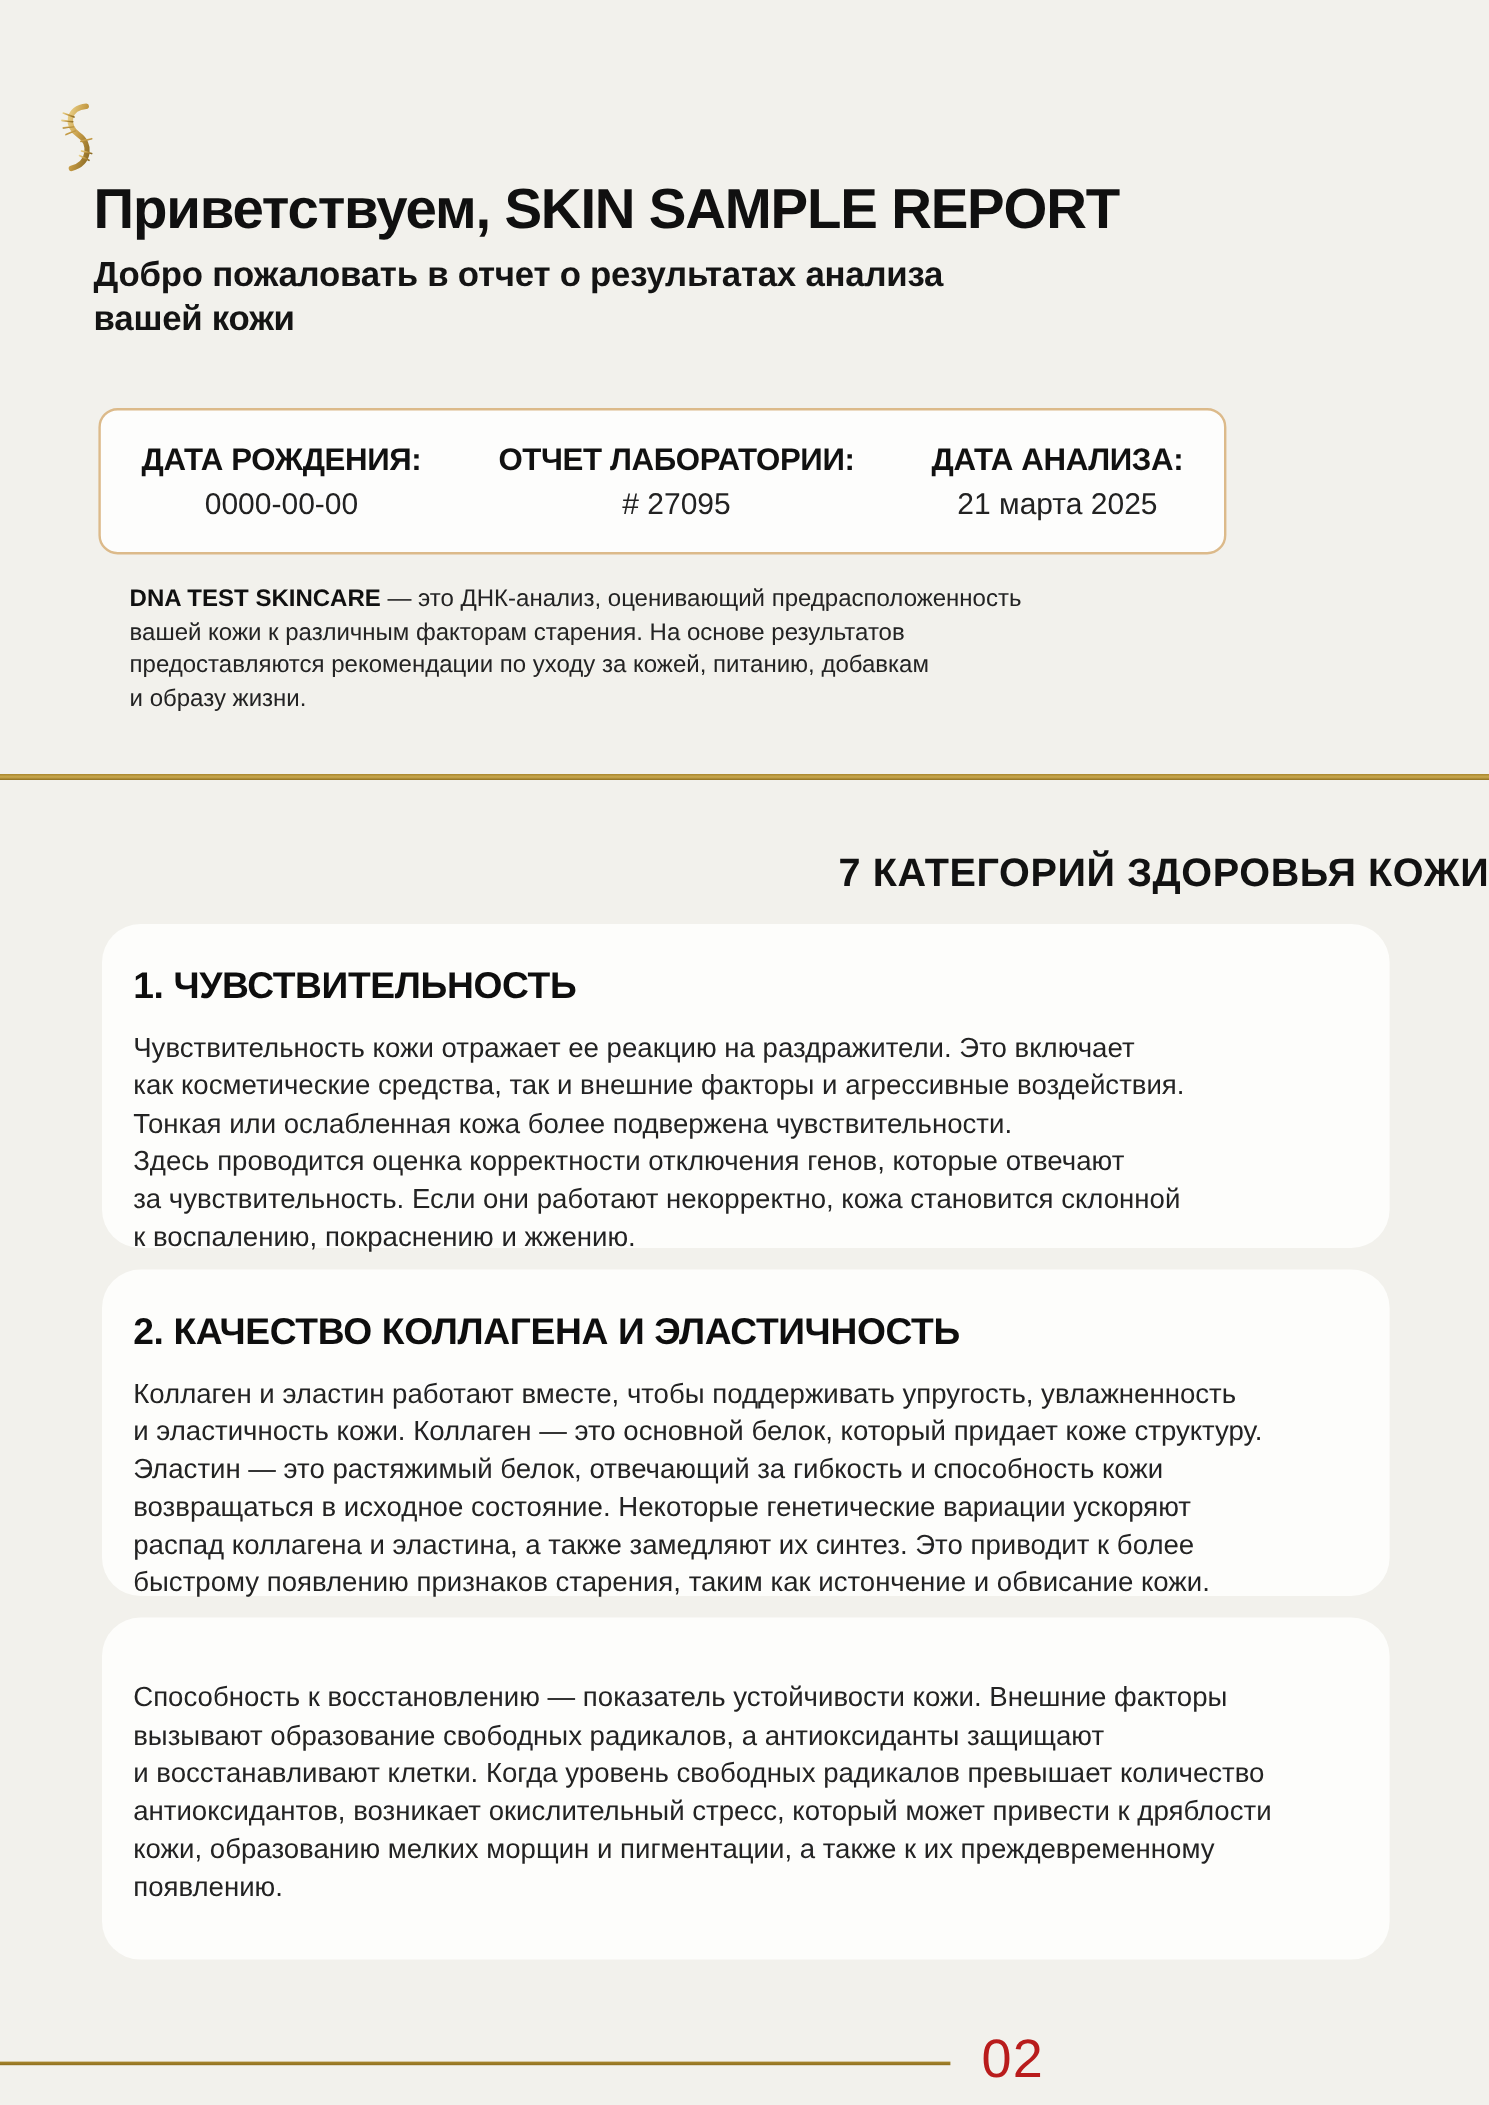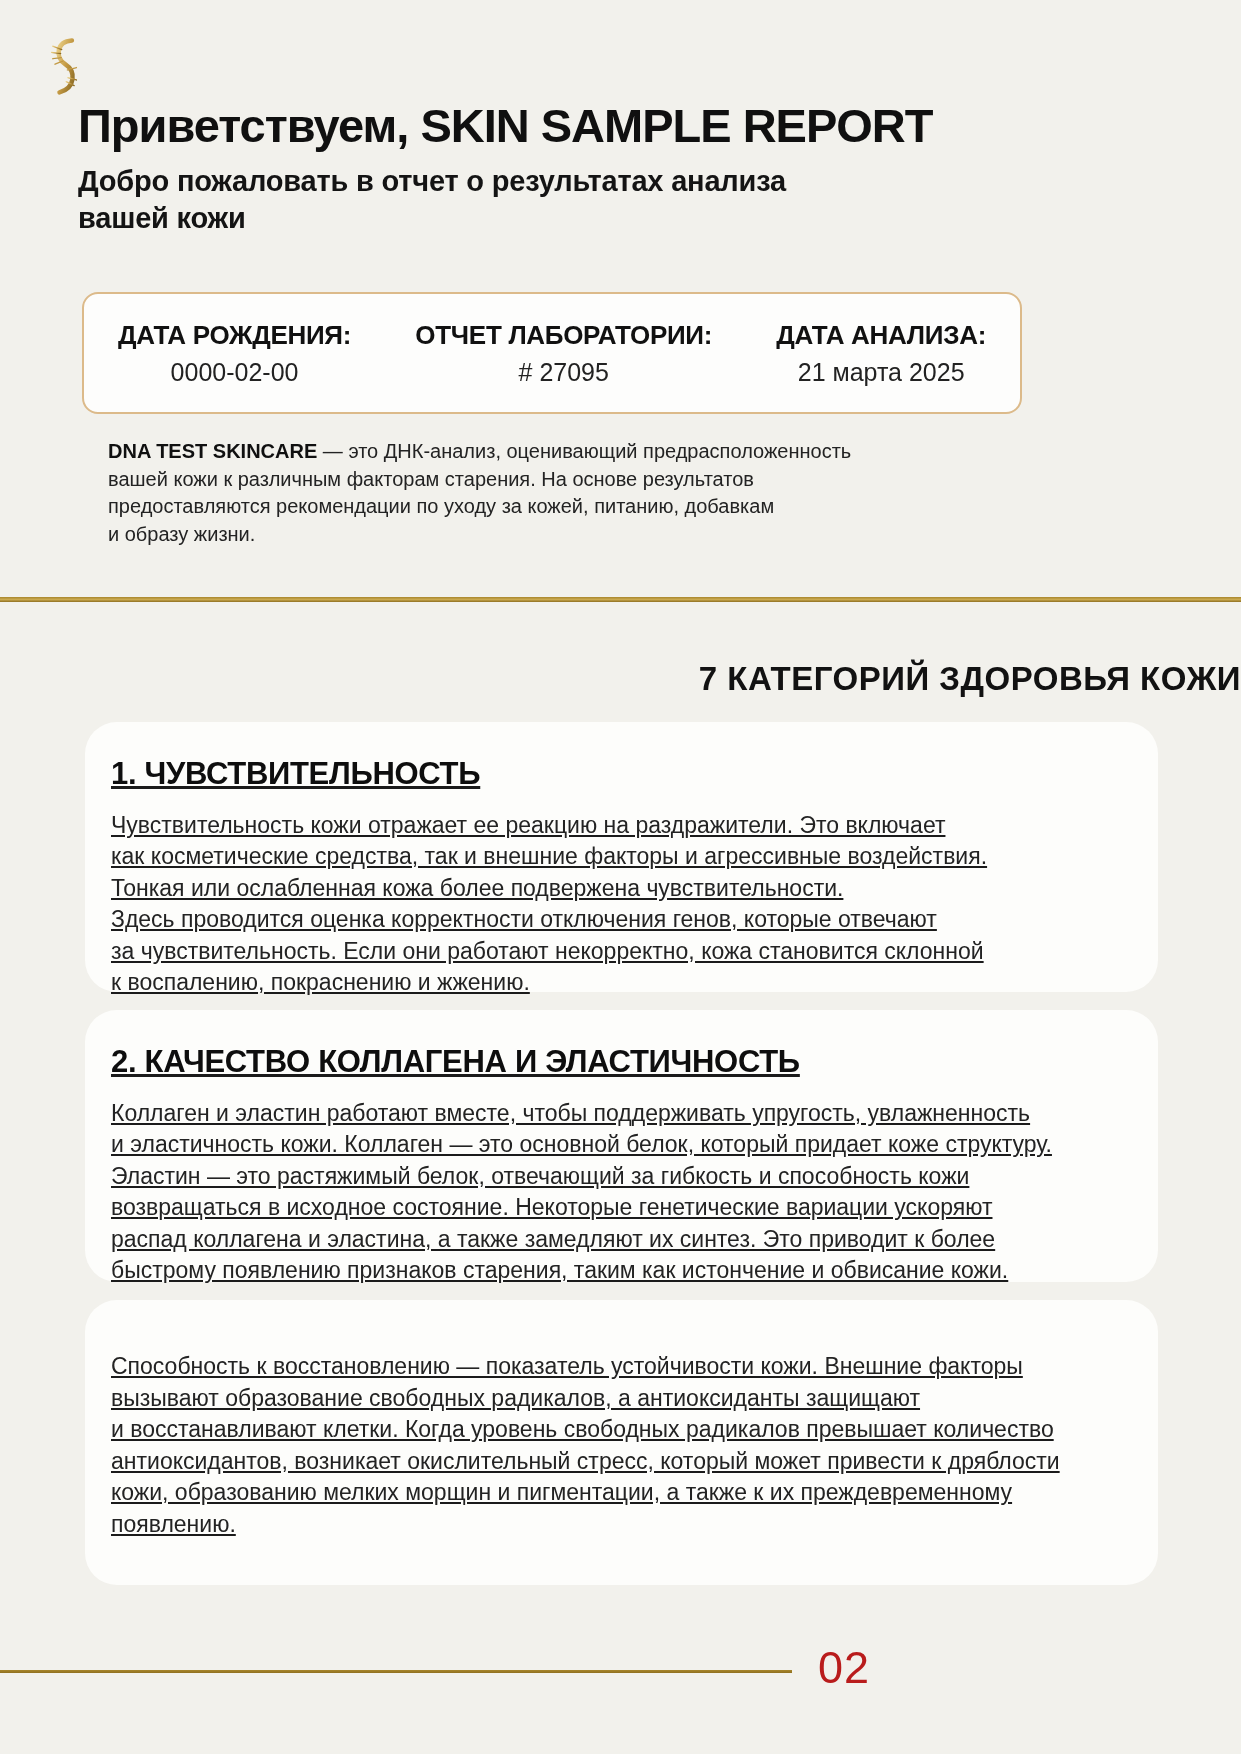--- a/index.html
+++ b/index.html
@@ -4,21 +4,21 @@
 <style>
   * { margin:0; padding:0; box-sizing:border-box; }
   html,body { width:1241px; height:1754px; }
   body {
     font-family:"Liberation Sans", sans-serif;
     background:#f2f1ec;
     color:#1b1b1b;
     position:relative;
     overflow:hidden;
   }
-  .page { position:absolute; inset:0; }
+  .page { position:absolute; inset:0;margin-top:48px; }
 
   .logo { position:absolute; left:47px; top:36px; width:34px; height:62px; }
 
   .h1 {
     position:absolute; left:78px; top:98px; width:1080px;
     font-size:47px; font-weight:800; letter-spacing:-1px; color:#101010;
   }
   .subtitle {
     position:absolute; left:78px; top:163px; width:960px;
     font-size:29px; font-weight:700; line-height:1.26; color:#141414;
@@ -48,21 +48,20 @@
 
   .section-title {
     position:absolute; left:0; top:660px; width:1241px;
     text-align:right; font-size:33px; font-weight:700; letter-spacing:0.5px; color:#121212;padding-left:40px;
   }
 
   .card {
     position:absolute; left:85px; width:1073px;
     background:#fdfdfb; border-radius:32px;
     padding:34px 40px 0 26px;
-    text-decoration:underline;
   }
   .card-1 { top:722px; height:270px; }
   .card-2 { top:1010px; height:272px; }
   .card-3 { top:1300px; height:285px; }
   .card-title {
     font-size:31px; font-weight:800; letter-spacing:-0.3px; color:#0e0e0e;
     white-space:pre-line; line-height:1.18;
   }
   .card-body {
     margin-top:17px; font-size:23px; line-height:1.37; color:#232323;
@@ -106,21 +105,21 @@
     </svg>
   </div>
 
   <div class="h1">Приветствуем, SKIN SAMPLE REPORT</div>
   <div class="subtitle">Добро пожаловать в отчет о результатах анализа
 вашей кожи</div>
 
   <div class="info-box">
     <div class="info-col">
       <div class="info-label">ДАТА РОЖДЕНИЯ:</div>
-      <div class="info-value">0000-02-00</div>
+      <div class="info-value">0000-00-00</div>
     </div>
     <div class="info-col">
       <div class="info-label">ОТЧЕТ ЛАБОРАТОРИИ:</div>
       <div class="info-value"># 27095</div>
     </div>
     <div class="info-col">
       <div class="info-label">ДАТА АНАЛИЗА:</div>
       <div class="info-value">21 марта 2025</div>
     </div>
   </div>

